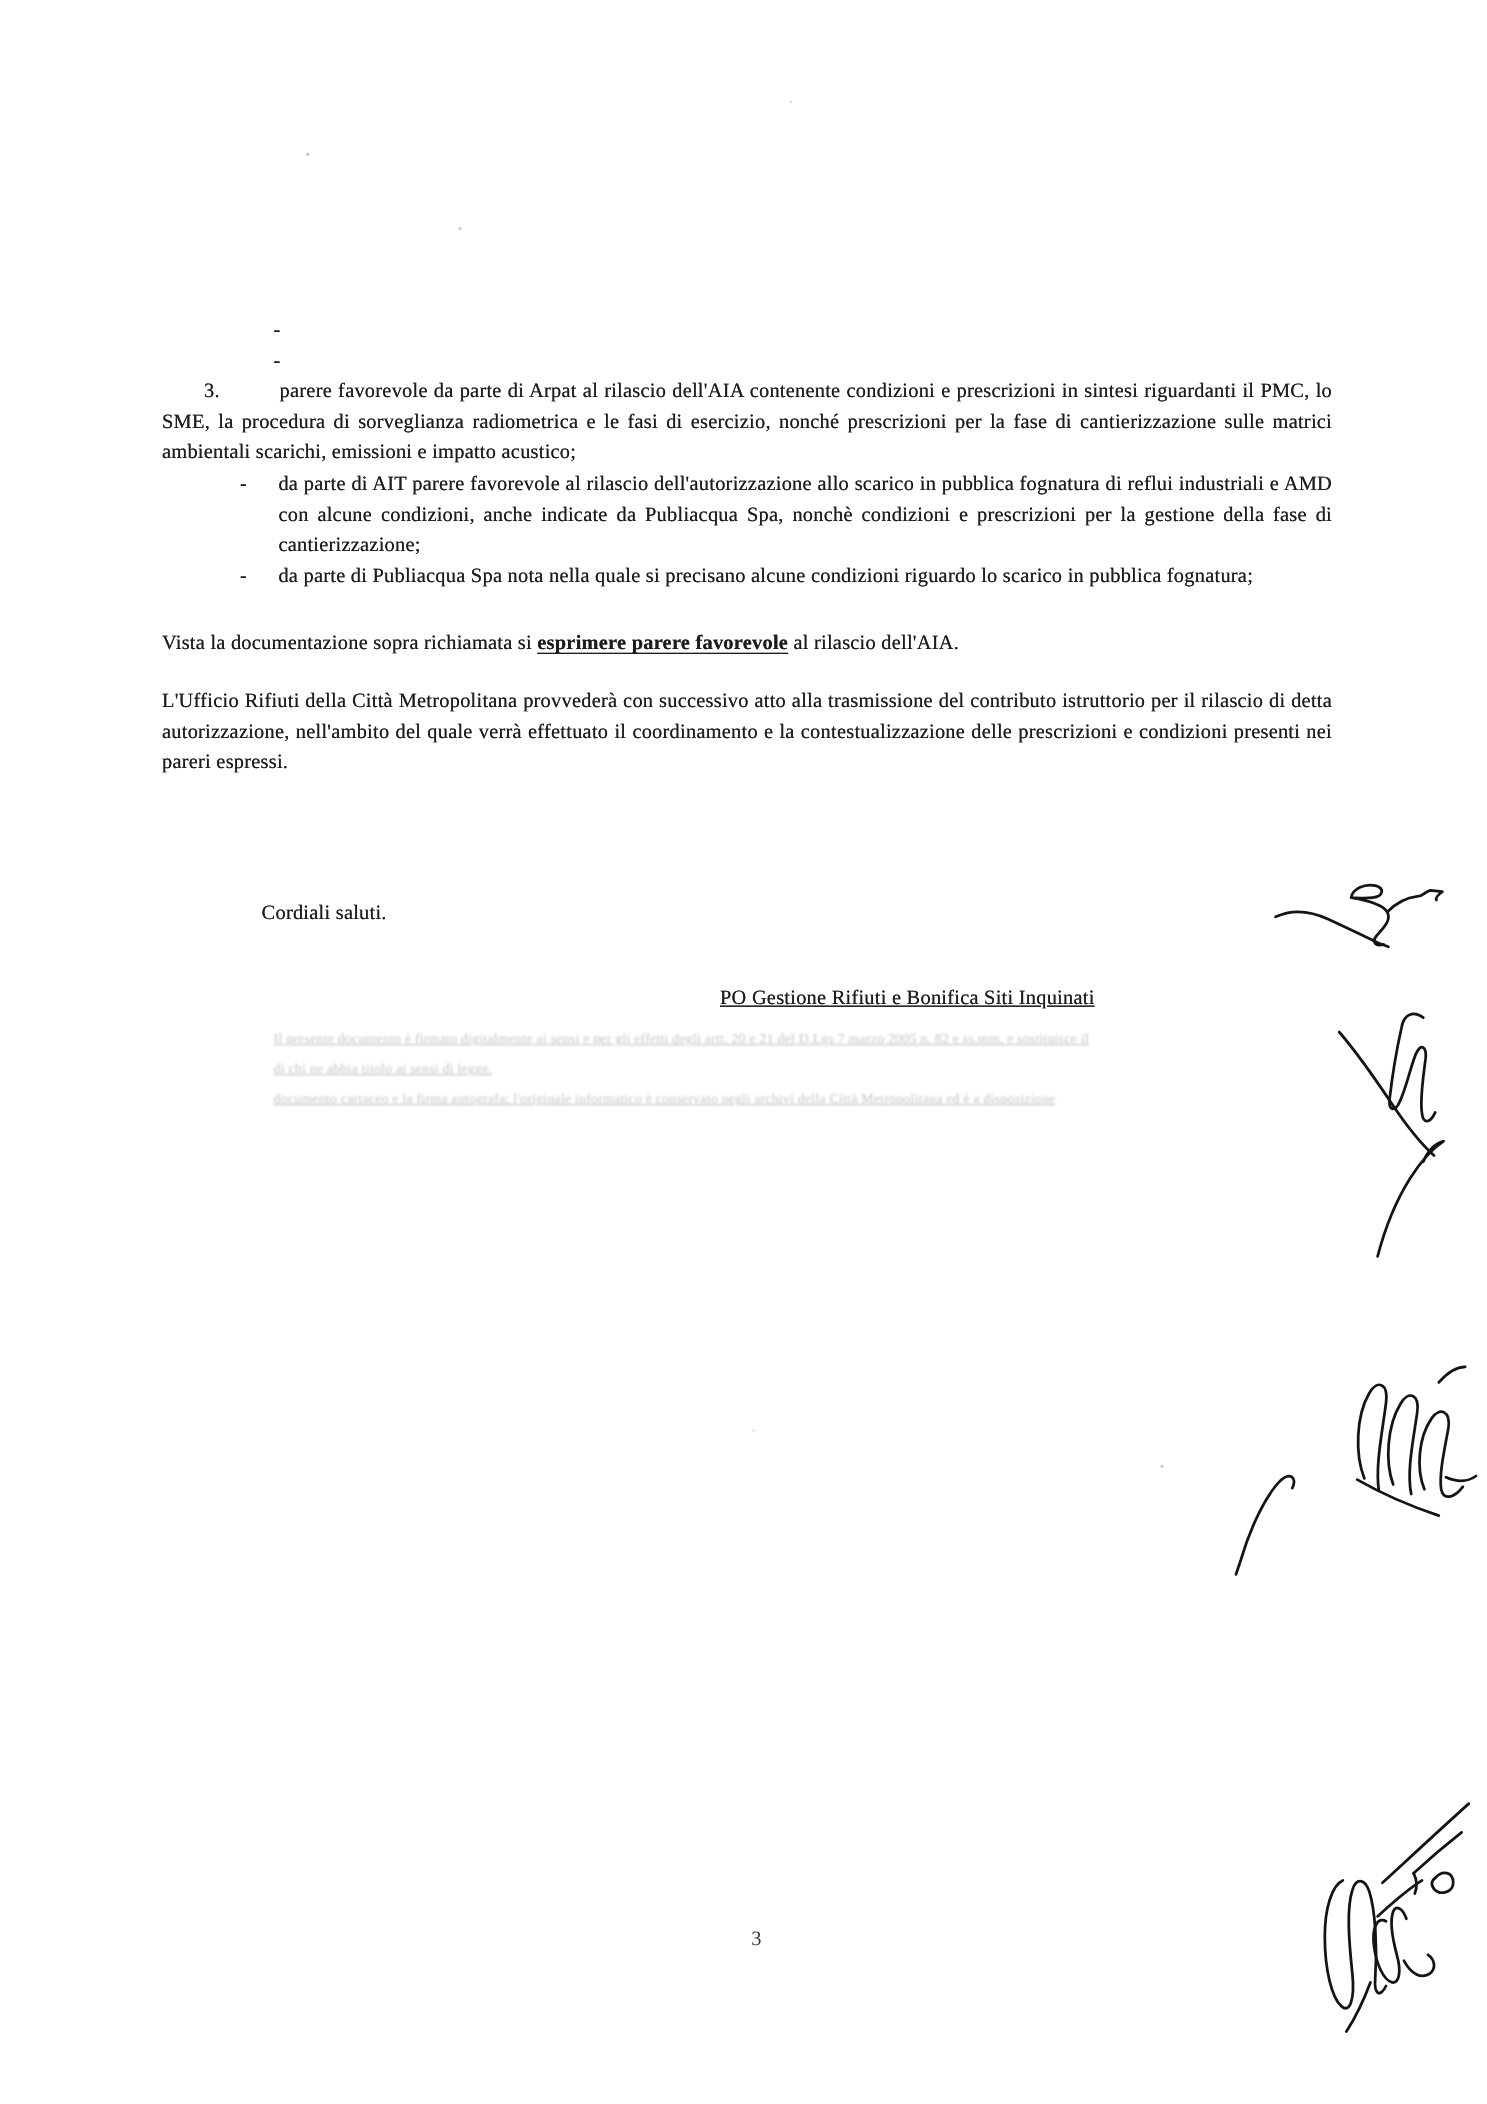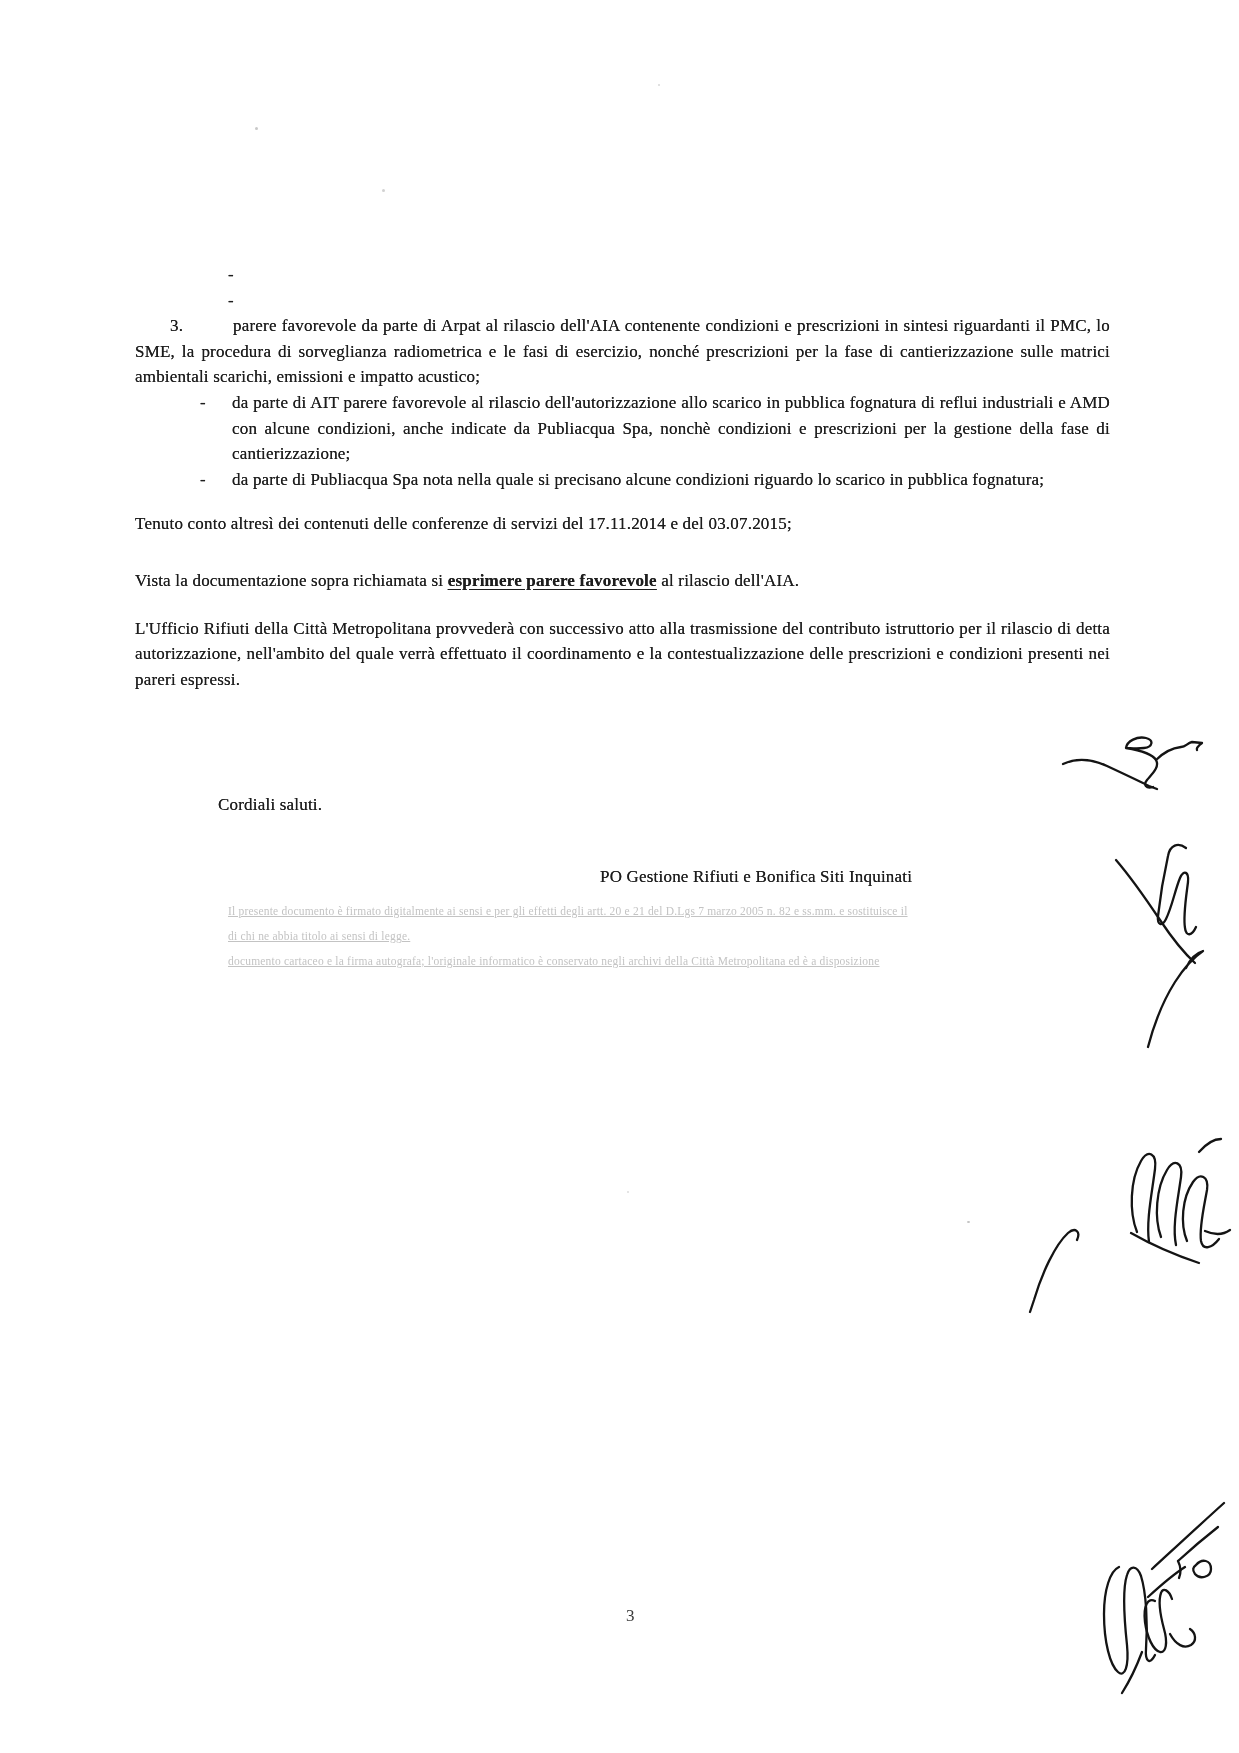--- a/index.html
+++ b/index.html
@@ -37,20 +37,21 @@
   .mt-vista{margin-top:31px;}
   .mt-ufficio{margin-top:22px;}
   .emph{font-weight:bold;text-decoration:underline;text-underline-offset:3px;}
   .closing{margin-top:100px;margin-left:83px;}
   .sig-block{
     margin-top:46px;
     margin-left:465px;
     width:395px;
     text-align:center;
     line-height:26px;
+    text-decoration:underline;
   }
   .sig-name{font-weight:bold;}
   .fine-print{
     margin-top:9px;
     margin-left:93px;
     width:805px;
     font-size:11.5px;
     line-height:25px;
     color:#c3c3c3;
     text-shadow:none;
@@ -94,21 +95,20 @@
       <li>
         <span class="dash">-</span>
         <span class="li-text">da parte di AIT parere favorevole al rilascio dell'autorizzazione allo scarico in pubblica fognatura di reflui industriali e   AMD con alcune condizioni, anche indicate da Publiacqua Spa, nonchè condizioni e prescrizioni per la gestione della fase di cantierizzazione;</span>
       </li>
       <li>
         <span class="dash">-</span>
         <span class="li-text">da parte di Publiacqua Spa nota nella quale si precisano alcune condizioni riguardo lo scarico in pubblica fognatura;</span>
       </li>
     </ul>
 
-    <p class="mt-tenuto">Tenuto conto altresì dei contenuti delle conferenze di servizi del 17.11.2014 e del 03.07.2015;</p>
 
     <p class="mt-vista"><span>Vista  la documentazione sopra richiamata si </span><span class="emph">esprimere parere favorevole</span><span> al rilascio dell'AIA.</span></p>
 
     <p class="mt-ufficio">L'Ufficio Rifiuti della Città Metropolitana provvederà con successivo atto alla trasmissione del contributo istruttorio per il rilascio di detta autorizzazione, nell'ambito del quale verrà effettuato il coordinamento e  la contestualizzazione delle prescrizioni e condizioni presenti nei pareri espressi.</p>
 
     <p class="closing">Cordiali saluti.</p>
 
     <div class="sig-block">
       <div>PO Gestione Rifiuti e Bonifica Siti Inquinati</div>
     </div>

